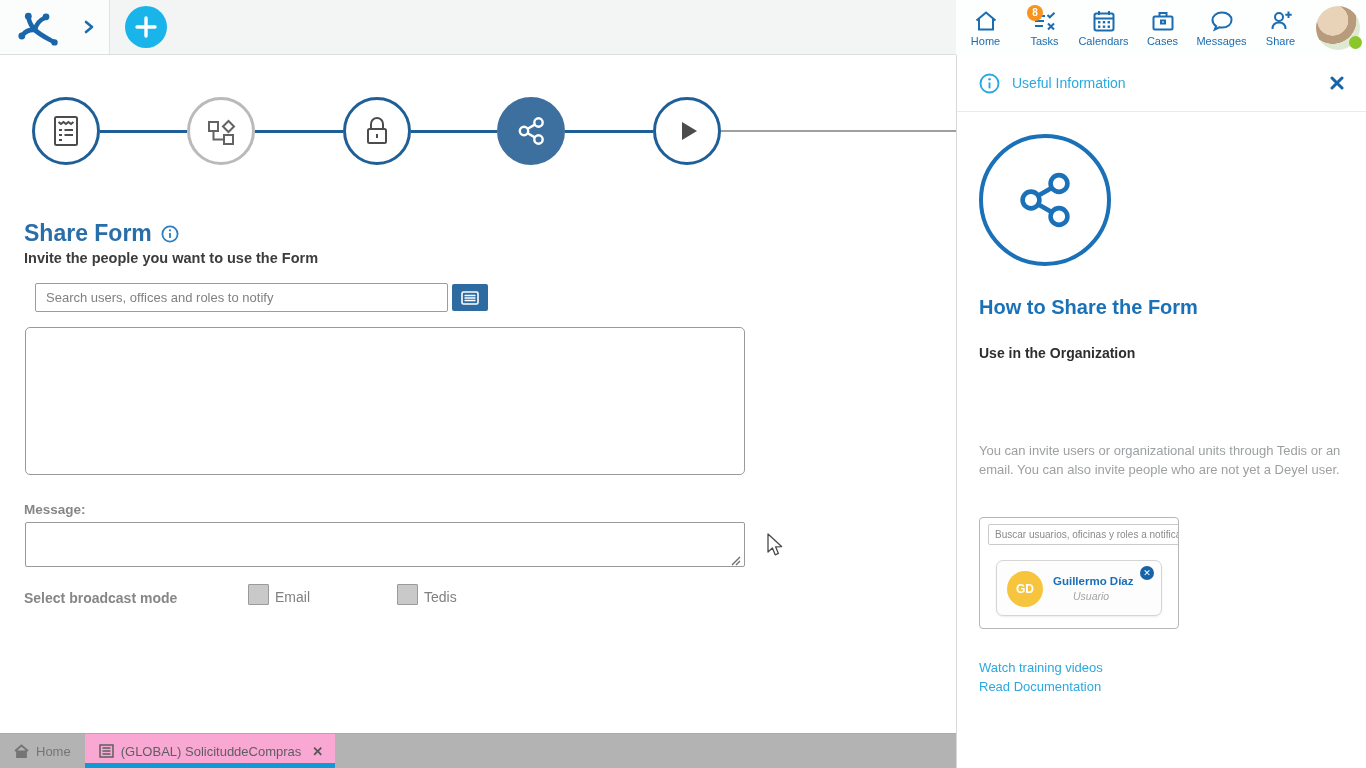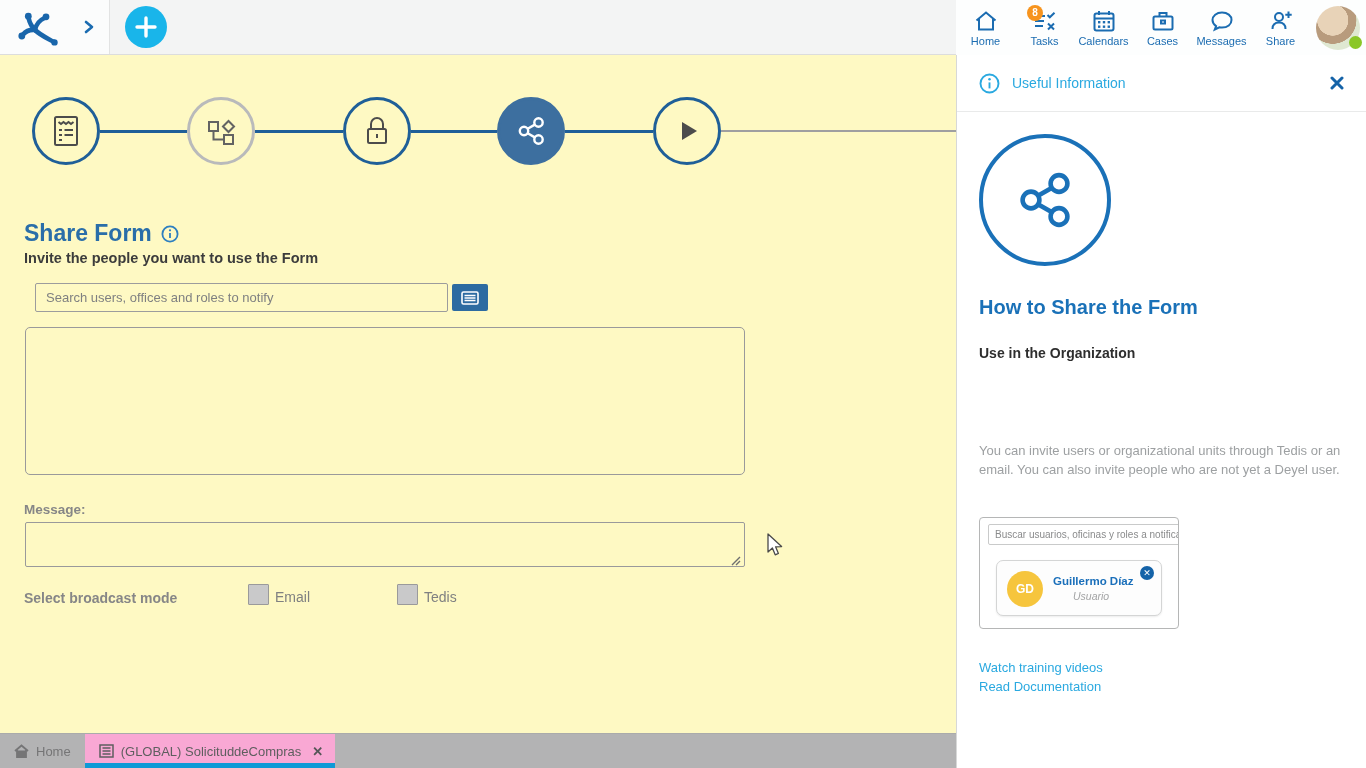--- a/index.html
+++ b/index.html
@@ -13,21 +13,21 @@
   .plus-btn { position:absolute; left:125px; top:6px; width:42px; height:42px; border-radius:50%; background:#19b5ea; border:none; display:flex; align-items:center; justify-content:center; cursor:pointer; }
   .topnav { position:absolute; right:0; top:0; width:410px; height:55px; background:#fdfefe; display:flex; align-items:center; justify-content:flex-end; padding-right:6px; }
   .nav-item { width:60px; height:50px; display:flex; flex-direction:column; align-items:center; justify-content:center; gap:1px; position:relative; cursor:pointer; }
   .nav-item .lbl { font-size:11px; color:#1b6cb1; white-space:nowrap; }
   .badge { position:absolute; top:2px; left:12px; min-width:16px; height:16px; border-radius:50%; background:#f7941e; color:#fff; font-size:10px; font-weight:bold; display:flex; align-items:center; justify-content:center; }
   .avatar-wrap { position:relative; width:44px; height:44px; margin-left:6px; }
   .avatar { width:44px; height:44px; border-radius:50%; background:radial-gradient(circle at 38% 32%, #e8d3b8 0 38%, #b89b7d 39% 58%, #dfe8d2 59%); }
   .status-dot { position:absolute; right:-2px; bottom:1px; width:13px; height:13px; border-radius:50%; background:#8bc728; }
 
   
-  .workarea { position:absolute; left:0; top:55px; width:956px; height:678px; background:#fef9c3;padding-left:16px; }
+  .workarea { position:absolute; left:0; top:55px; width:956px; height:678px; background:#ffffff;padding-left:16px; }
   .step-circle { position:absolute; top:42px; width:68px; height:68px; border-radius:50%; border:3px solid #1f5f98; display:flex; align-items:center; justify-content:center; background:transparent; cursor:pointer; }
   .step-circle.inactive { border-color:#b9babb; }
   .step-circle.active { background:#3d6f9f; border-color:#3d6f9f; }
   .connector { position:absolute; top:74.5px; height:3px; background:#1f5f98; }
   .connector.gray { background:#9f9fa0; height:2px; top:75px; }
   .page-title { position:absolute; left:24px; top:165px; font-size:23px; color:#2a6ea9; display:flex; align-items:center; gap:9px; }
   .page-subtitle { position:absolute; left:24px; top:195px; font-size:14.5px; font-weight:bold; color:#3c3c3c; }
   .search-input { position:absolute; left:35px; top:228px; width:413px; height:29px; background:transparent; border:1px solid #9c9c9d; border-radius:2px; padding:0 10px; font-size:13px; color:#555; font-family:"Liberation Sans",sans-serif; }
   .search-input::placeholder { color:#7f8081; }
   .list-btn { position:absolute; left:452px; top:229px; width:36px; height:27px; background:#2d6ba1; border:none; border-radius:2px; display:flex; align-items:center; justify-content:center; cursor:pointer; }

